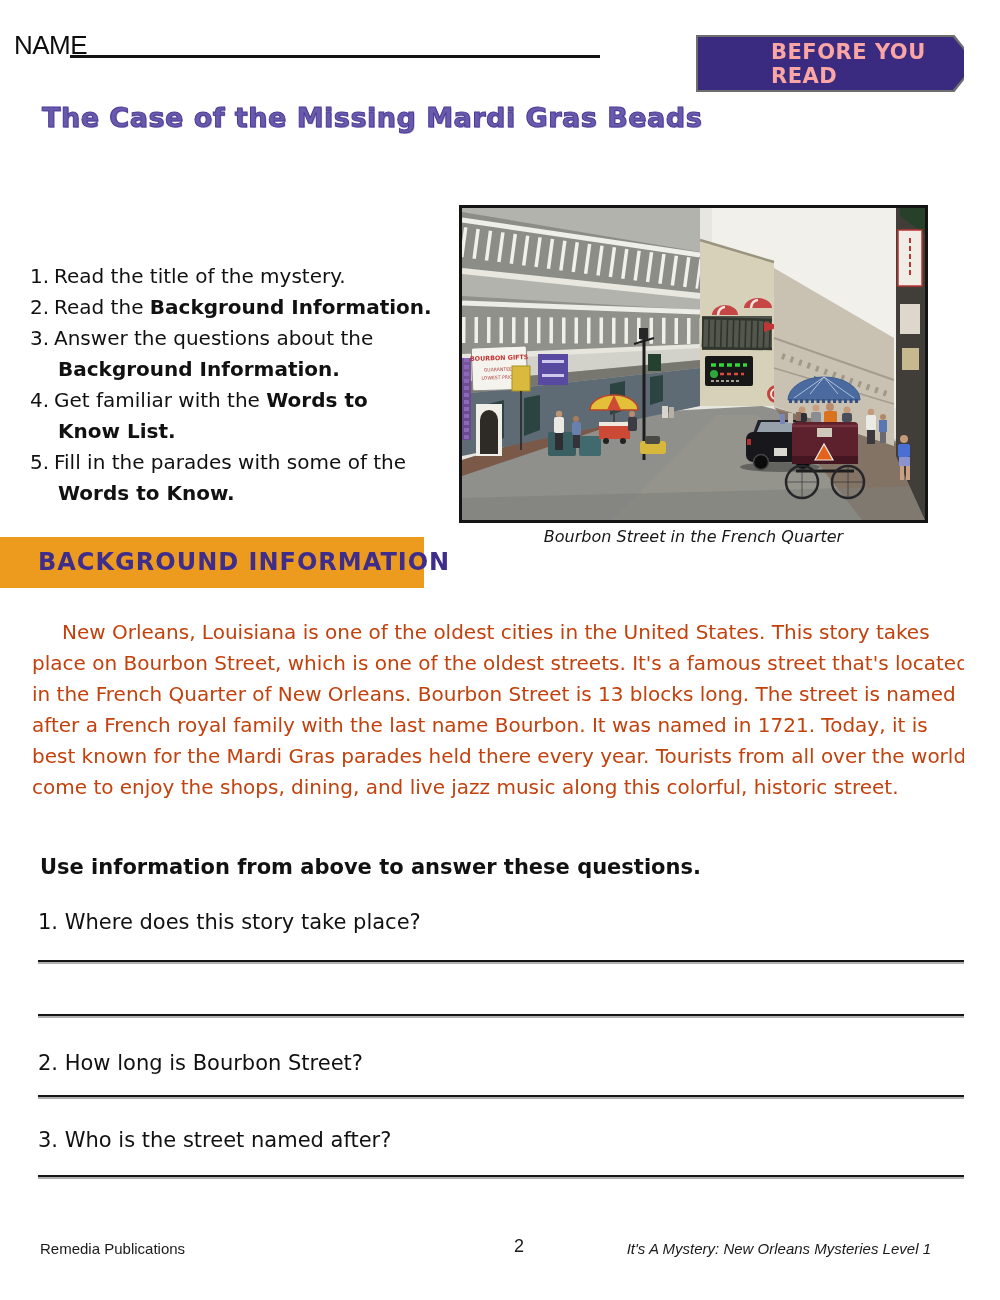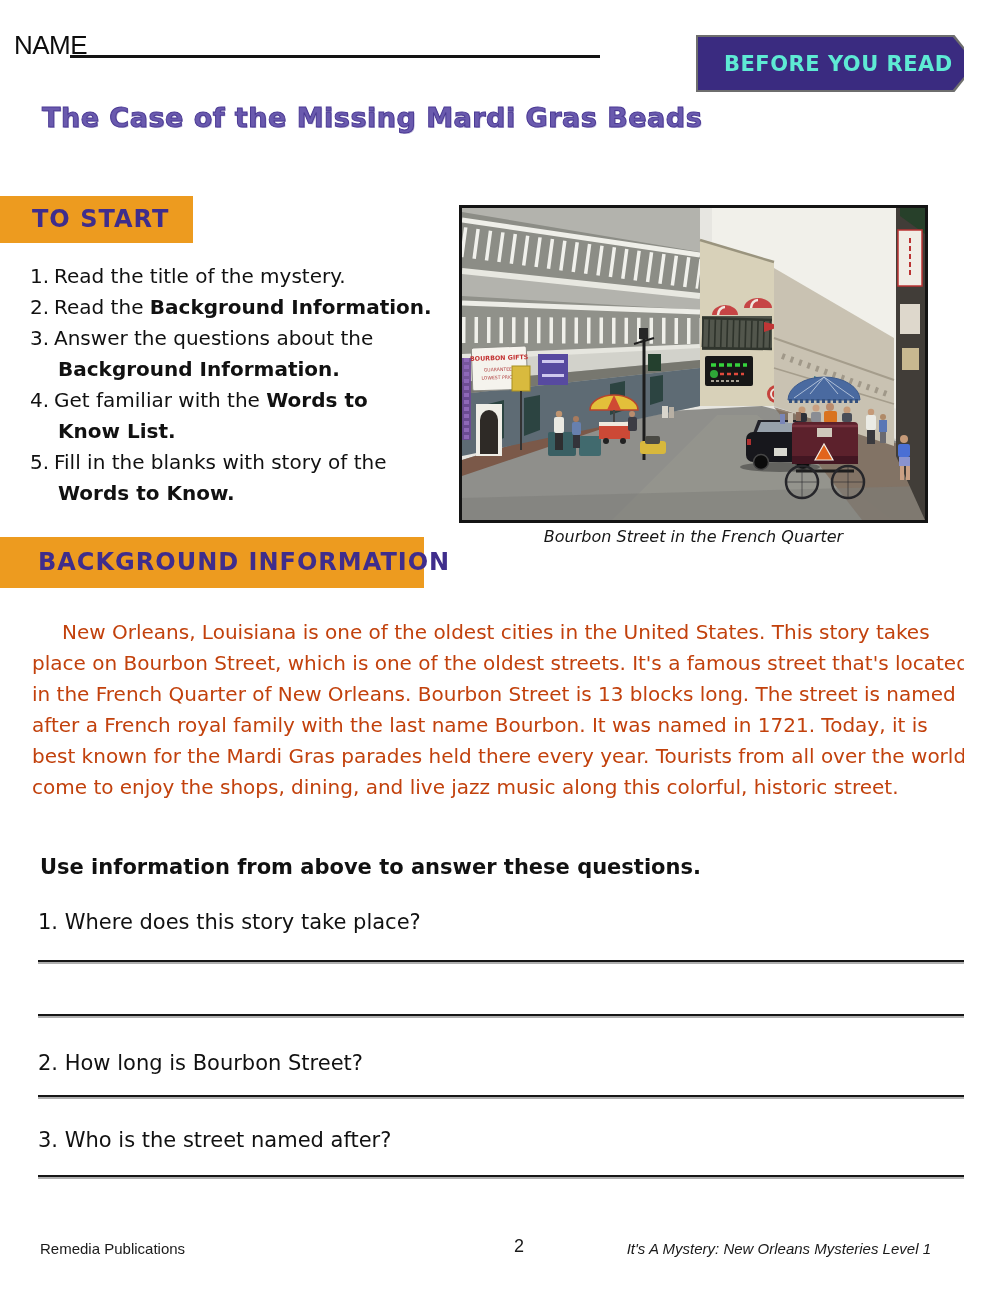--- a/index.html
+++ b/index.html
@@ -23,21 +23,21 @@
     position:absolute; left:0; top:0; right:0; bottom:0; background:#6e6e6e;
     -webkit-clip-path:polygon(0 0, 92% 0, 100% 50%, 92% 100%, 0 100%);
     clip-path:polygon(0 0, 92% 0, 100% 50%, 92% 100%, 0 100%);
   }
   .arrow-inner {
     position:absolute; left:2px; top:2px; right:2px; bottom:2px; background:#3a2b80;
     -webkit-clip-path:polygon(0 0, 92% 0, 100% 50%, 92% 100%, 0 100%);
     clip-path:polygon(0 0, 92% 0, 100% 50%, 92% 100%, 0 100%);
     display:flex; align-items:center; padding-left:26px; box-sizing:border-box;
   }
-  .arrow-inner span { color:#5eead4; font-weight:bold; font-size:21px; letter-spacing:0.5px; }
+  .arrow-inner span { color:#fca5a5; font-weight:bold; font-size:21px; letter-spacing:0.5px;margin-left:47px; }
 
   .worksheet-title {
     position:absolute; left:42px; top:102px; margin:0;
     font-size:27px; font-weight:bold; color:#6a5aae; letter-spacing:0.5px;
     -webkit-text-stroke:1px #4b3a94;
     text-shadow:1px 1px 0 rgba(75,58,148,0.35);
   }
 
   
   .banner {
@@ -95,30 +95,29 @@
 
   <div class="arrow-banner">
     <div class="arrow-outer"></div>
     <div class="arrow-inner">
       <span>BEFORE YOU READ</span>
     </div>
   </div>
 
   <h1 class="worksheet-title">The Case of the Missing Mardi Gras Beads</h1>
 
-  <div class="banner banner-to-start">TO START</div>
 
   <div class="to-start-list">
     <div class="li"><span class="num">1.</span><span>Read the title of the mystery.</span><b></b></div>
     <div class="li"><span class="num">2.</span><span>Read the </span><b>Background Information.</b></div>
     <div class="li"><span class="num">3.</span><span>Answer the questions about the</span></div>
     <div class="li cont"><b>Background Information.</b></div>
     <div class="li"><span class="num">4.</span><span>Get familiar with the </span><b>Words to</b></div>
     <div class="li cont"><b>Know List.</b></div>
-    <div class="li"><span class="num">5.</span><span>Fill in the blanks with story of the</span></div>
+    <div class="li"><span class="num">5.</span><span>Fill in the parades with some of the</span></div>
     <div class="li cont"><b>Words to Know.</b></div>
   </div>
 
   <div class="photo-frame">
     <svg viewBox="0 0 463 312" preserveAspectRatio="none" xmlns="http://www.w3.org/2000/svg">
       <g>
         <rect x="0" y="0" width="463" height="312" fill="#e7e6e1"></rect>
         <polygon points="250,0 463,0 463,205 250,172" fill="#f1f0ea"></polygon>
       </g>
       <g>

